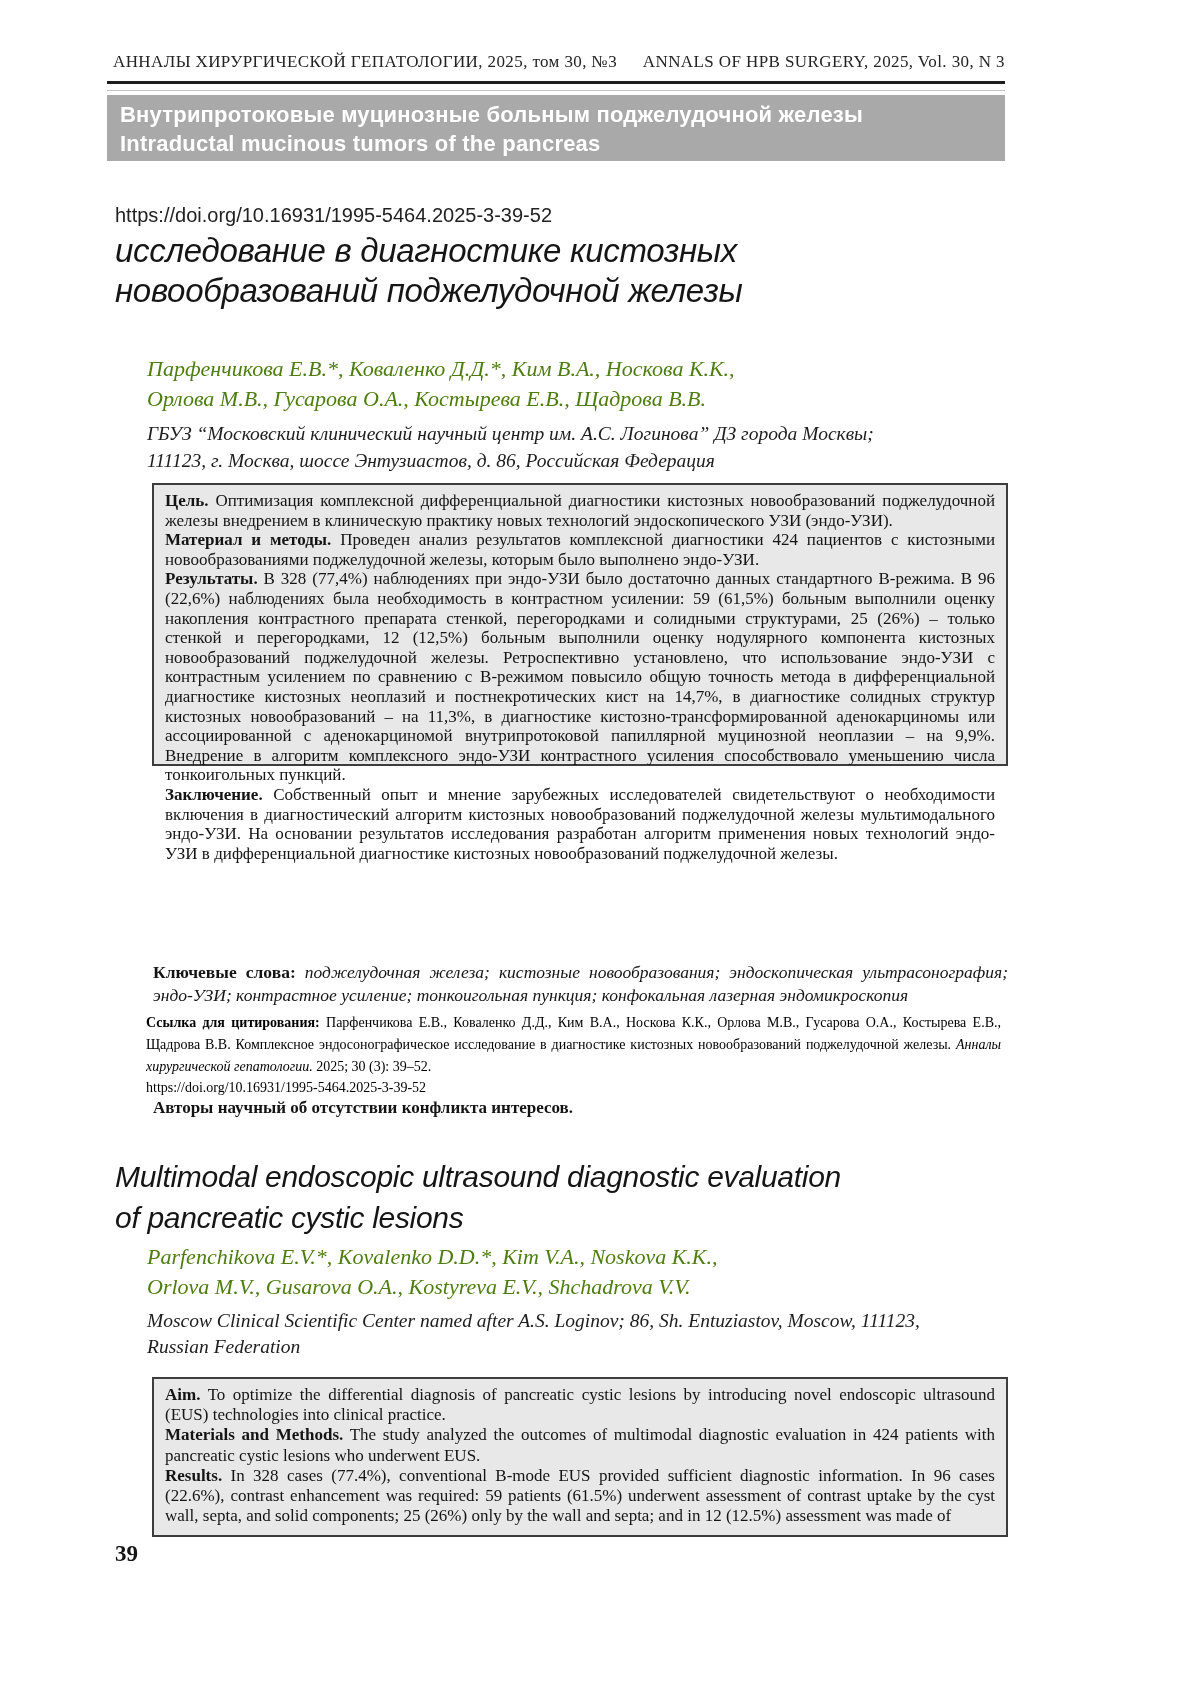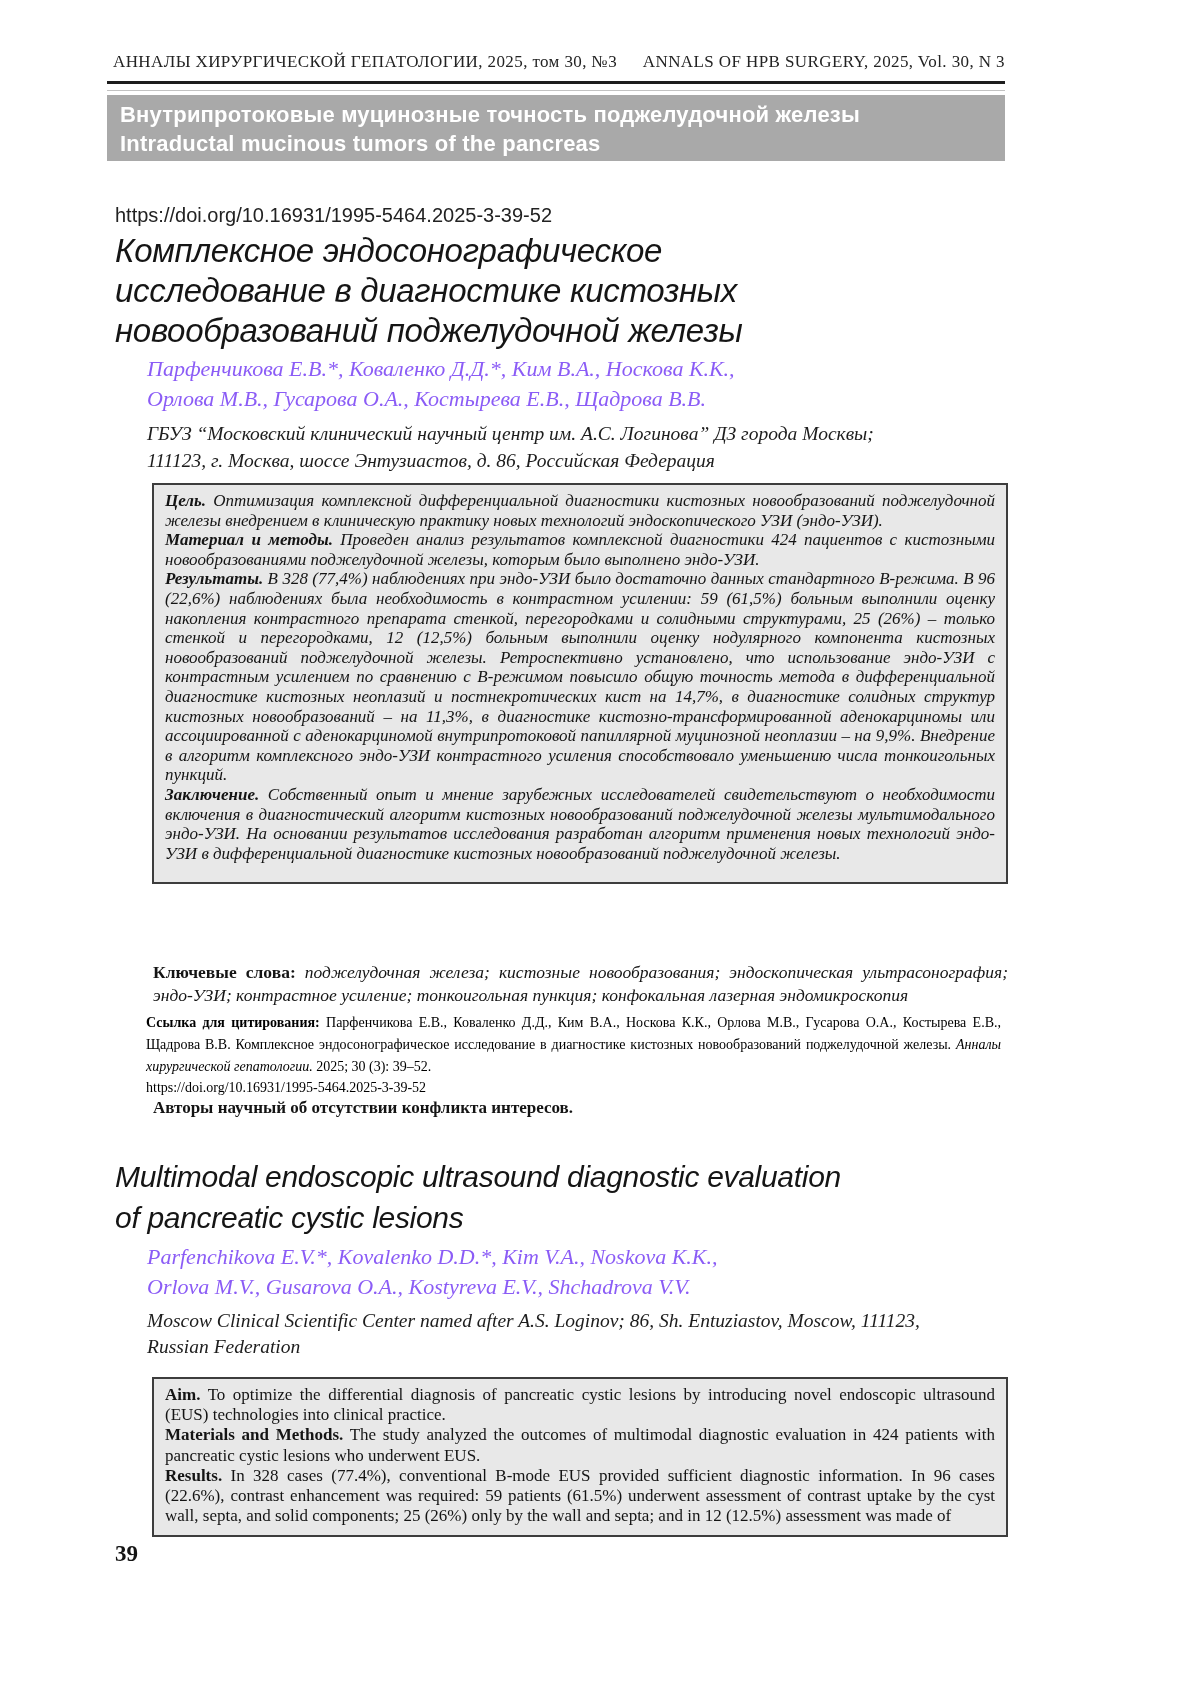--- a/index.html
+++ b/index.html
@@ -30,31 +30,31 @@
     padding:5px 0 0 13px; box-sizing:border-box;
     letter-spacing:.2px;
   }
   .issn-line{position:absolute; top:176px; left:115px; font-family:"Liberation Sans", sans-serif; font-size:20px; color:#222;}
   .doi-line{position:absolute; top:204px; left:115px; font-family:"Liberation Sans", sans-serif; font-size:20px; color:#222;}
   .title-ru{
     position:absolute; top:231px; left:115px; width:900px;
     font-family:"Liberation Sans", sans-serif; font-style:italic;
     font-size:33px; line-height:40px; letter-spacing:-.3px; color:#151515;
   }
-  .authors{position:absolute; left:147px; font-style:italic; font-size:22px; line-height:30px; color:#8b5cf6;}
+  .authors{position:absolute; left:147px; font-style:italic; font-size:22px; line-height:30px; color:#4d7c0f;}
   .authors-ru{top:354px;}
   .affil{position:absolute; left:147px; font-style:italic; font-size:19.5px; line-height:27px; color:#1d1d1d;}
   .affil-ru{top:420px;}
   .abstract-box{
     position:absolute; left:152px; width:856px; box-sizing:border-box;
     background:#e8e8e8; border:2px solid #3d3d3d;
     padding:6px 11px 8px 11px;
     font-size:17px; line-height:19.6px; text-align:justify; color:#141414;
   }
-  .abstract-ru{top:483px; height:401px;font-style:italic;}
+  .abstract-ru{top:483px; height:283px;}
   .abstract-box p{margin:0;}
   .kw-block{
     position:absolute; top:961px; left:153px; width:855px;
     font-size:17.5px; line-height:23px; text-align:justify; color:#141414;
   }
   .kw-block i{font-style:italic;}
   .citation-block{
     position:absolute; top:1012px; left:146px; width:855px;
     font-size:14px; line-height:21.8px; text-align:justify; color:#000000;
   }
@@ -83,28 +83,27 @@
 <div class="page">
 
   <div class="running-header">
     <span>АННАЛЫ ХИРУРГИЧЕСКОЙ ГЕПАТОЛОГИИ, 2025, том 30, №3</span>
     <span>ANNALS OF HPB SURGERY, 2025, Vol. 30, N 3</span>
   </div>
   <div class="rule-thick"></div>
   <div class="rule-thin"></div>
 
   <div class="banner">
-    <div>Внутрипротоковые муцинозные точность поджелудочной железы</div>
+    <div>Внутрипротоковые муцинозные больным поджелудочной железы</div>
     <div>Intraductal mucinous tumors of the pancreas</div>
   </div>
 
   <div class="doi-line">https://doi.org/10.16931/1995-5464.2025-3-39-52</div>
 
   <div class="title-ru">
-    <div>Комплексное эндосонографическое</div>
     <div>исследование в диагностике кистозных</div>
     <div>новообразований поджелудочной железы</div>
   </div>
 
   <div class="authors authors-ru">
     <div>Парфенчикова Е.В.*, Коваленко Д.Д.*, Ким В.А., Носкова К.К.,</div>
     <div>Орлова М.В., Гусарова О.А., Костырева Е.В., Щадрова В.В.</div>
   </div>
 
   <div class="affil affil-ru">

